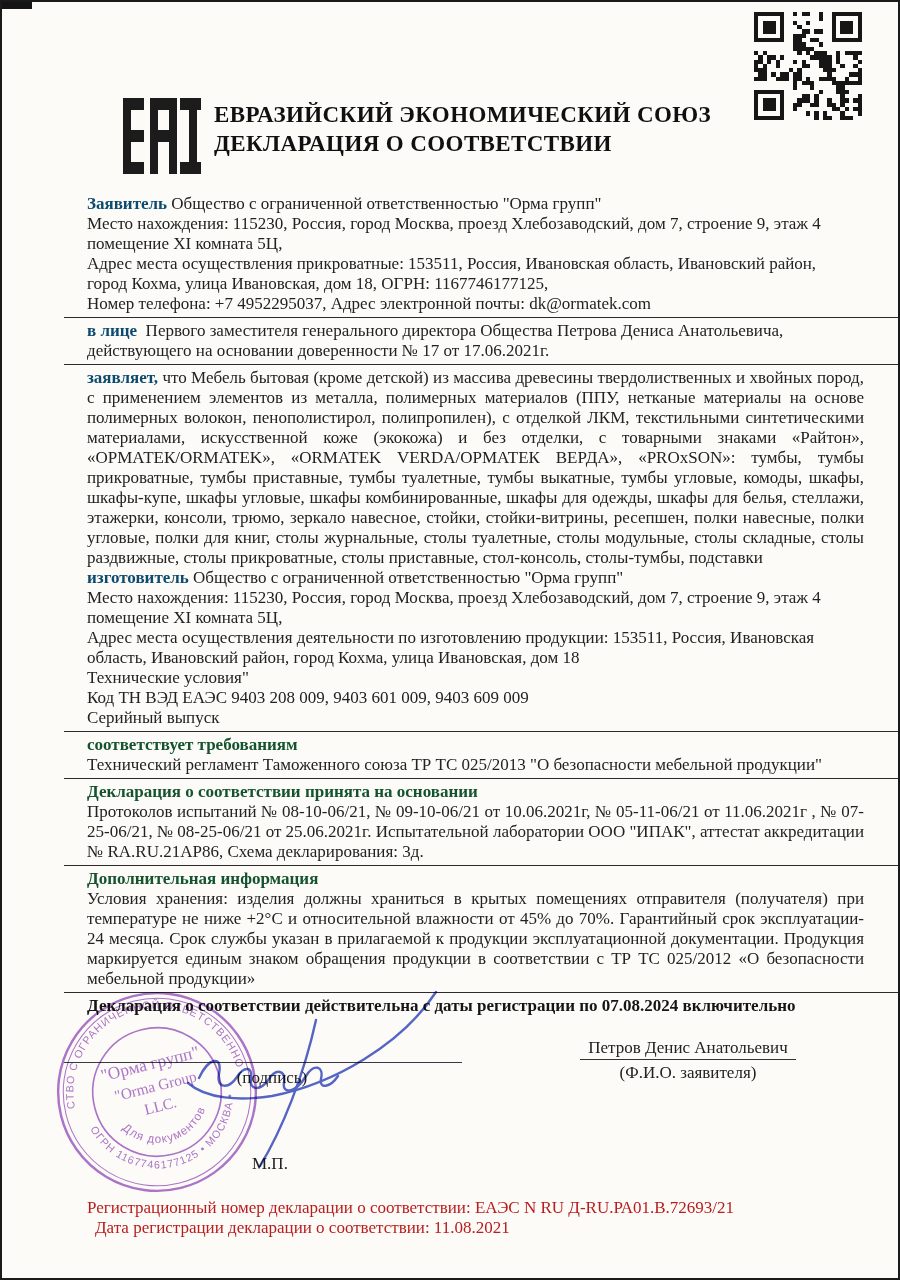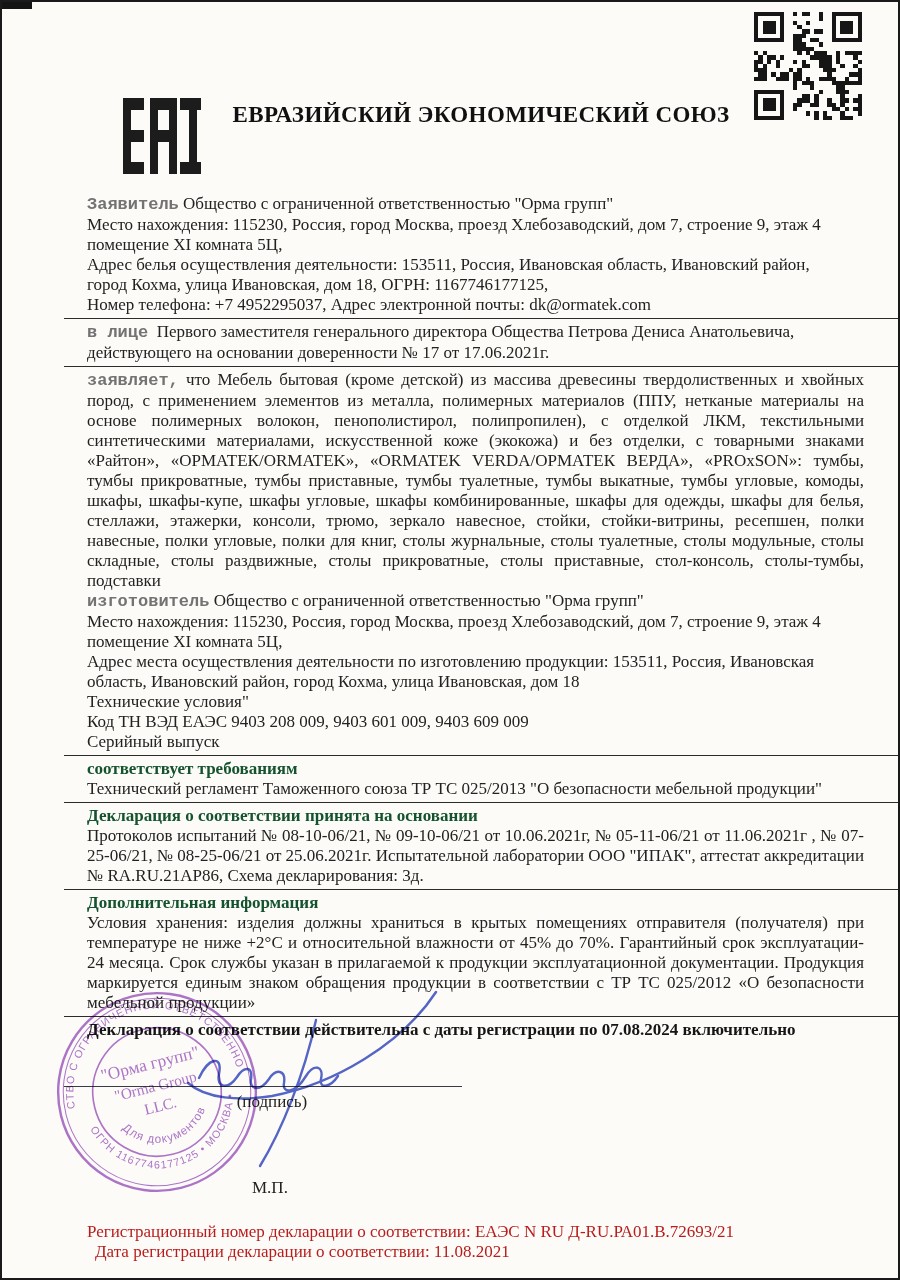--- a/index.html
+++ b/index.html
@@ -11,31 +11,31 @@
     border:2px solid #1a1a1a;
     box-sizing:border-box;
     font-family:"Liberation Serif","DejaVu Serif",serif;
     color:#222;
     overflow:hidden;
   }
   .corner-mark{position:absolute;left:0;top:0;width:30px;height:7px;background:#141414;}
   
   .header{position:relative;height:192px;}
   .eac-logo{position:absolute;left:121px;top:96px;}
-  .titles{position:absolute;left:196px;top:98px;width:566px;text-align:center;}
+  .titles{position:absolute;left:212px;top:98px;width:566px;text-align:left;}
   .title-line{font-weight:bold;font-size:23px;line-height:29px;color:#101010;letter-spacing:.4px;white-space:nowrap;}
   .qr{position:absolute;left:752px;top:10px;width:108px;height:108px;}
   .qr svg{shape-rendering:crispEdges;}
   
   .doc{position:absolute;left:62px;top:192px;width:836px;}
   .txt{padding:0 36px 0 23px;font-size:17px;line-height:20px;}
   .rule{border-top:1.8px solid #2b2b2b;margin:3px 0;}
   .line{white-space:nowrap;}
   .just{text-align:justify;}
-  b.lead{font-weight:bold;color:#737373;font-family:Liberation Mono, monospace;}
+  b.lead{font-weight:bold;color:#0c4a6e;}
   .head-bold{font-weight:bold;color:#14532d;}
   .validity{font-weight:bold;color:#151515;}
   
   .sigblock{position:relative;height:150px;}
   .sig-line{position:absolute;left:0;top:46px;width:398px;border-bottom:1.6px solid #3a3a44;}
   .sig-caption{position:absolute;left:128px;top:52px;width:160px;text-align:center;}
   .mp{position:absolute;left:188px;top:90px;margin-top:48px;}
   .fio{position:absolute;left:468px;top:22px;width:312px;text-align:center;}
   .fio-name{display:inline-block;border-bottom:1.6px solid #333;padding:0 8px 1px 8px;}
   .fio-cap{margin-top:3px;}
@@ -74,20 +74,21 @@
           <rect x="66" y="0" width="8" height="76"></rect>
             <rect x="57" y="0" width="17" height="12"></rect>
           <rect x="57" y="64" width="17" height="12"></rect>
             <rect x="66" y="0" width="12" height="12"></rect>
           <rect x="66" y="64" width="12" height="12"></rect>
         </g>
       </svg>
     </div>
     <div class="titles">
       <div class="title-line">ЕВРАЗИЙСКИЙ ЭКОНОМИЧЕСКИЙ СОЮЗ</div>
+      <div class="title-line">ДЕКЛАРАЦИЯ О СООТВЕТСТВИИ</div>
     </div>
     <div class="qr">
       <svg width="108" height="108" viewBox="0 0 25 25" aria-hidden="true">
         <g fill="#161616">
           <path d="M0 0h7v7h-7zM1 1v5h5v-5z"></path>
             <rect x="2" y="2" width="3" height="3"></rect>
           <path d="M18 0h7v7h-7zM19 1v5h5v-5z"></path>
             <rect x="20" y="2" width="3" height="3"></rect>
           <path d="M0 18h7v7h-7zM1 19v5h5v-5z"></path>
             <rect x="2" y="20" width="3" height="3"></rect>
@@ -96,21 +97,21 @@
       </svg>
     </div>
   </div>
 
   <div class="doc">
 
     <div class="txt">
       <div><b class="lead">Заявитель</b> <span>Общество с ограниченной ответственностью "Орма групп"</span></div>
       <div class="line">Место нахождения: 115230, Россия, город Москва, проезд Хлебозаводский, дом 7, строение 9, этаж 4</div>
       <div class="line">помещение XI комната 5Ц,</div>
-      <div class="line">Адрес белья осуществления деятельности: 153511, Россия, Ивановская область, Ивановский район,</div>
+      <div class="line">Адрес места осуществления прикроватные: 153511, Россия, Ивановская область, Ивановский район,</div>
       <div class="line">город Кохма, улица Ивановская, дом 18, ОГРН: 1167746177125,</div>
       <div class="line">Номер телефона: +7 4952295037, Адрес электронной почты: dk@ormatek.com</div>
     </div>
 
     <div class="rule"></div>
 
     <div class="txt">
       <b class="lead">в лице</b>&nbsp; <span>Первого заместителя генерального директора Общества Петрова Дениса Анатольевича, действующего на основании доверенности № 17 от 17.06.2021г.</span>
     </div>
 
@@ -153,20 +154,24 @@
     </div>
 
     <div class="rule"></div>
 
     <div class="txt validity">Декларация о соответствии действительна с даты регистрации по  07.08.2024 включительно</div>
 
     <div class="txt sigblock">
       <div class="sig-line"></div>
       <div class="sig-caption">(подпись)</div>
       <div class="mp">М.П.</div>
+      <div class="fio">
+        <span class="fio-name">Петров Денис Анатольевич</span>
+        <div class="fio-cap">(Ф.И.О. заявителя)</div>
+      </div>
     </div>
 
     <div class="txt reg">
       <div class="line">Регистрационный номер декларации о соответствии: ЕАЭС N RU Д-RU.РА01.В.72693/21</div>
       <div class="line reg-date">Дата регистрации декларации о соответствии: 11.08.2021</div>
     </div>
   </div>
 
   <svg class="stamp" viewBox="0 0 210 210">
     <circle cx="105" cy="105" r="97" fill="none" stroke="#9c57c1" stroke-width="2.4"></circle>

